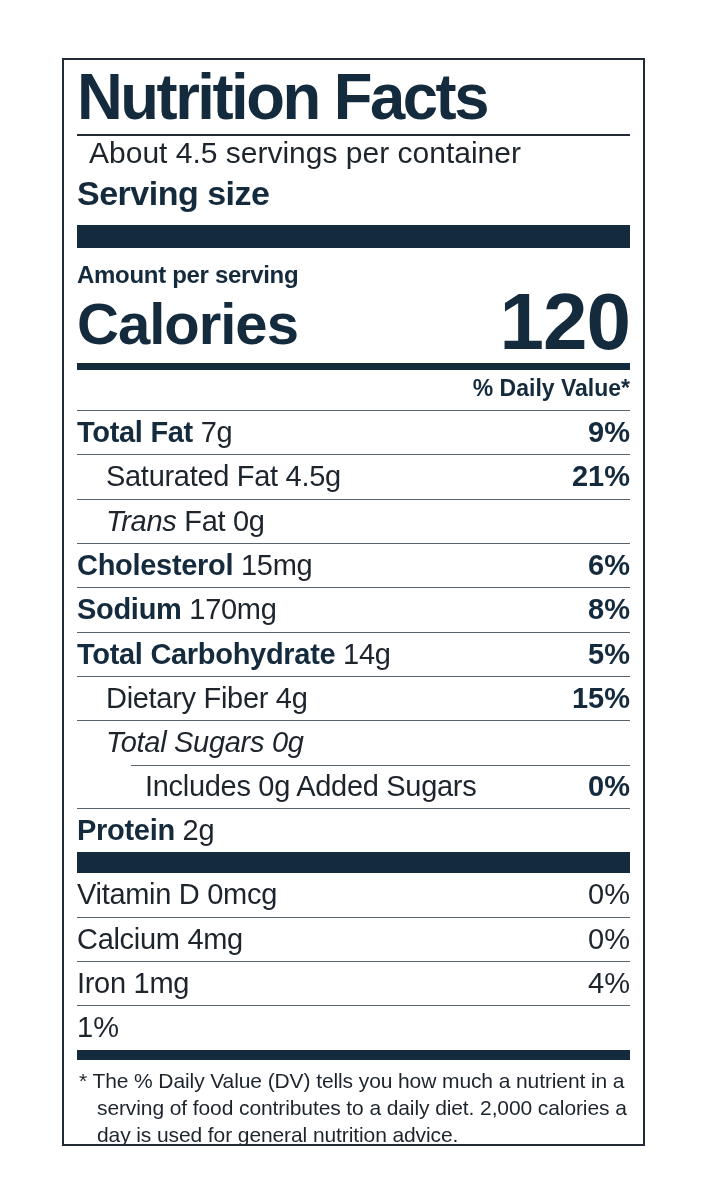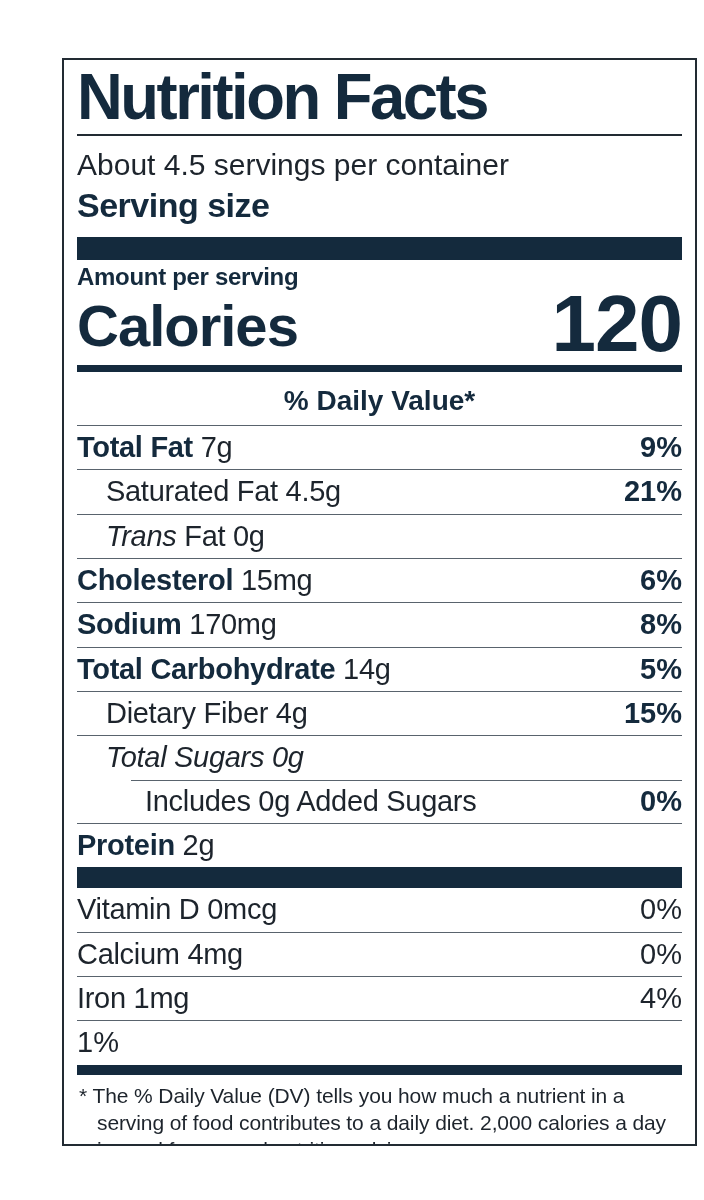--- a/index.html
+++ b/index.html
@@ -9,55 +9,55 @@
     --border:#222B33;
   }
   *{margin:0;padding:0;box-sizing:border-box;}
   html,body{background:#ffffff;}
   body{
     width:704px;height:1200px;position:relative;
     font-family:"Liberation Sans","DejaVu Sans",sans-serif;
     color:var(--text);
   }
   .nf-label{
-    position:absolute;left:62px;top:58px;width:635px;height:1088px;
+    position:absolute;left:62px;top:58px;width:583px;height:1088px;
     border:2px solid var(--border);
     background:#ffffff;
     padding:4px 13px 0 13px;
     overflow:hidden;
   }
   .nf-title{
     font-size:64px;font-weight:bold;color:var(--navy);
     letter-spacing:-2.5px;line-height:1.04;
     transform:scaleX(0.99);transform-origin:left center;
     white-space:nowrap;
   }
   .rule-thin-dark{border-bottom:2px solid var(--border);margin-top:3px;}
-  .nf-servings{font-size:30px;color:var(--text);padding:12px 0 2px 0;}
+  .nf-servings{font-size:30px;color:var(--text);padding:0 0 2px 0;margin-left:12px;}
   .nf-serving-row{
     display:flex;justify-content:space-between;align-items:baseline;
     padding:2px 0 12px 0;
   }
   .nf-serving-label{font-size:34px;font-weight:bold;color:var(--navy);letter-spacing:-0.5px;}
   .nf-serving-value{font-size:29px;font-weight:bold;color:var(--navy);}
   .bar{background:var(--navy);width:100%;}
   .bar-xl{height:23px;}
   .bar-lg{height:21px;}
   .bar-md{height:10px;}
-  .nf-aps{font-size:24px;font-weight:bold;color:var(--navy);margin-top:3px;letter-spacing:-0.3px;}
+  .nf-aps{font-size:24px;font-weight:bold;color:var(--navy);margin-top:13px;letter-spacing:-0.3px;}
   .nf-cal-row{
     display:flex;justify-content:space-between;align-items:flex-end;
     margin:2px 0 10px 0;
   }
   .nf-cal-label{font-size:58px;font-weight:bold;color:var(--navy);letter-spacing:-1px;line-height:1;}
   .nf-cal-value{font-size:80px;font-weight:bold;color:var(--navy);line-height:0.78;letter-spacing:-1px;}
   .rule-med{height:7px;background:var(--navy);}
   .nf-dv-header{
-    text-align:center;font-size:28px;font-weight:bold;color:var(--navy);
-    padding:13px 0 8px 0;border-bottom:1px solid var(--rule);
+    text-align:right;font-size:23px;font-weight:bold;color:var(--navy);
+    padding:5px 0 8px 0;border-bottom:1px solid var(--rule);
   }
   .row{
     display:flex;justify-content:space-between;align-items:baseline;
     font-size:29px;line-height:1.15;
     padding:5px 0 5px 0;
     border-bottom:1px solid var(--rule);
     position:relative;
     text-align:right;
   }
   .row .left{letter-spacing:-0.3px;}

